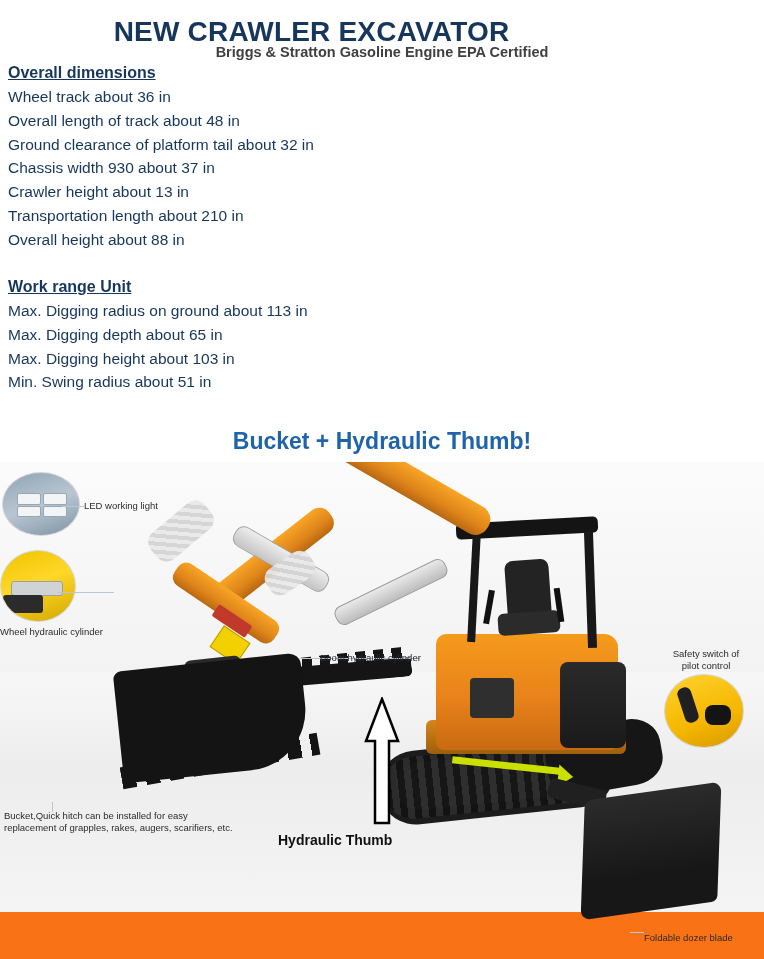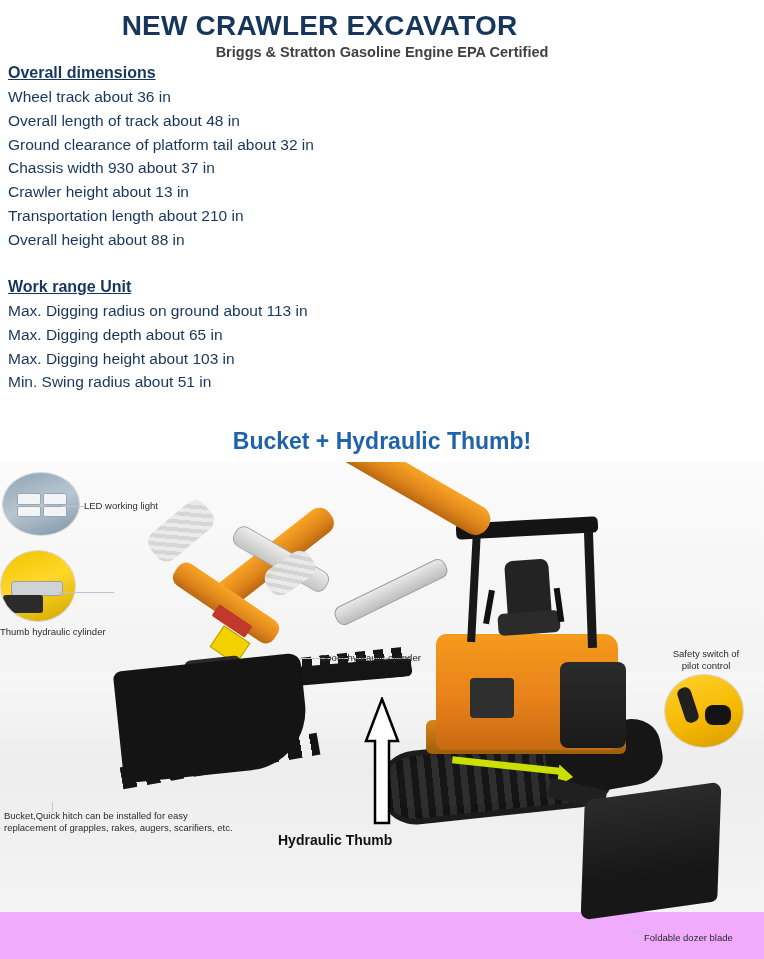--- a/index.html
+++ b/index.html
@@ -16,29 +16,28 @@
     color: #1a1a1a;
   }
   .page {
     position: relative;
     width: 764px;
     height: 959px;
   }
   
   .main-title {
     position: absolute;
-    top: 10px;
+    top: 16px;
     left: 0;
     width: 623px;
     text-align: center;
     font-size: 28px;
     font-weight: bold;
     color: #16365c;
     letter-spacing: 0.2px;
-    margin-left: 8px;
   }
   .sub-title {
     position: absolute;
     top: 44px;
     left: 0;
     width: 764px;
     text-align: center;
     font-size: 14.5px;
     font-weight: bold;
     color: #404040;
@@ -77,21 +76,21 @@
     color: #1f63ab;
   }
 
   
   .photo {
     position: absolute;
     left: 0;
     top: 462px;
     width: 764px;
     height: 497px;
-    background: #f0abfc;
+    background: #f97316;
     overflow: hidden;
   }
   
   .ground {
     position: absolute;
     left: 0;
     top: 210px;
     width: 764px;
     height: 240px;
     background: linear-gradient(180deg, #f7f7f7 0%, #ededed 40%, #f4f4f4 100%);
@@ -455,21 +454,21 @@
       <div class="lamp l4"></div>
     </div>
     <div class="callout-line" id="line-led"></div>
     <div class="callout-label" id="label-led">LED working light</div>
 
     <div class="bubble bubble-cyl">
       <div class="rod"></div>
       <div class="blk"></div>
     </div>
     <div class="callout-line" id="line-cyl"></div>
-    <div class="callout-label" id="label-cyl">Thumb hydraulic cylinder</div>
+    <div class="callout-label" id="label-cyl">Wheel hydraulic cylinder</div>
 
     <div class="callout-line" id="line-boom"></div>
     <div class="callout-label" id="label-boom">Boom hydraulic cylinder</div>
 
     <div class="bubble bubble-safety">
       <div class="lever"></div>
       <div class="knob"></div>
     </div>
     <div class="callout-label" id="label-safety" style="white-space:pre-line;">Safety switch of
 pilot control</div>

